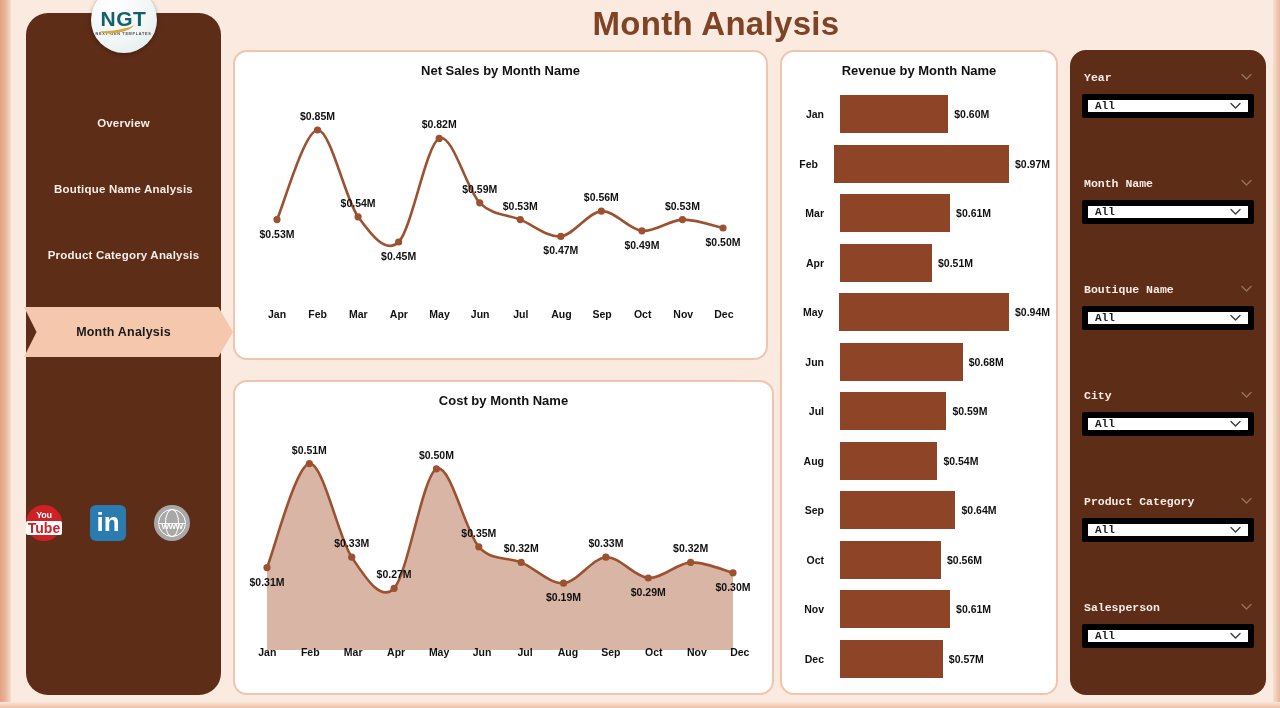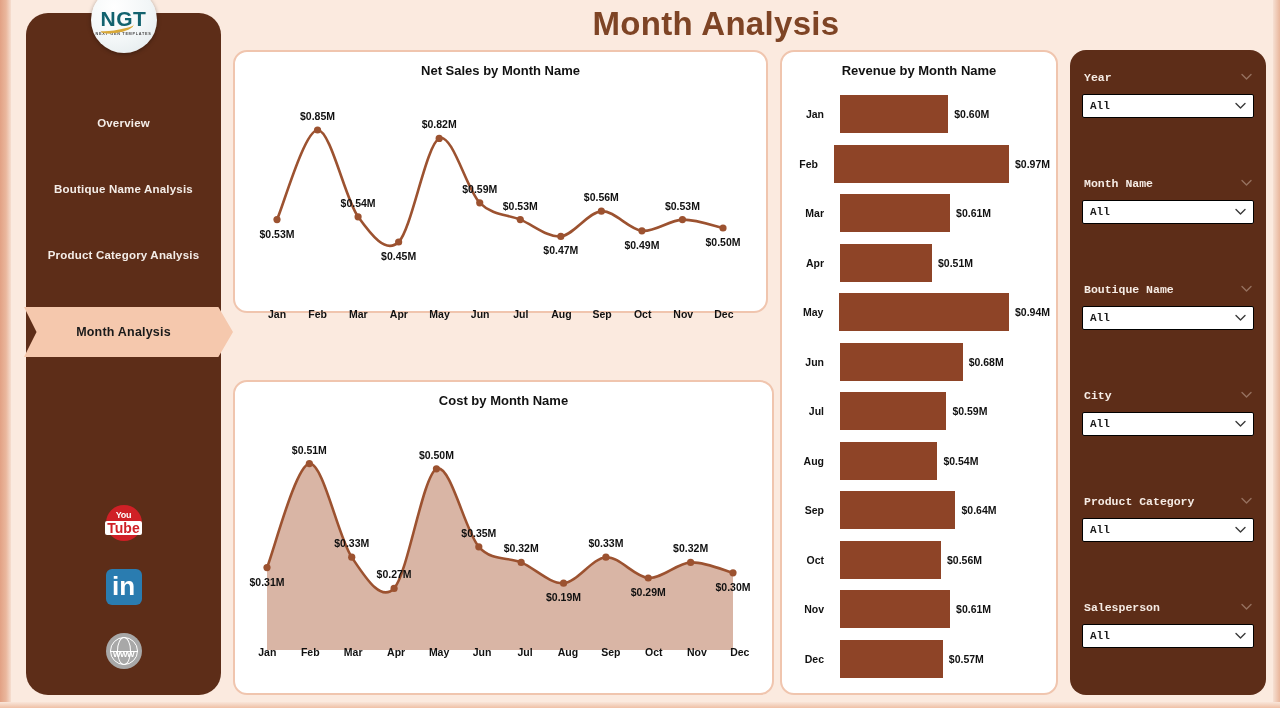--- a/index.html
+++ b/index.html
@@ -135,21 +135,21 @@
     clip-path: polygon(0% 0%, 93% 0%, 100% 50%, 93% 100%, 0% 100%, 6% 50%);
     z-index: -1;
   }
   .nav-item.active span { position: relative; font-size: 12.5px; }
 
   .socials {
     position: absolute;
     left: 0; right: 0;
     top: 492px;
     display: flex;
-    flex-direction: column;
+    flex-direction: row;
     align-items: center;
     gap: 28px;
   }
   .social {
     width: 36px; height: 36px;
     display: flex; align-items: center; justify-content: center;
     cursor: pointer;
   }
   .yt {
     background: #cf2026;
@@ -223,21 +223,21 @@
     border-radius: 14px;
   }
   .card-title {
     text-align: center;
     font-size: 13px;
     font-weight: 700;
     color: #111;
     margin-top: 11px;
   }
 
-  #card-netsales { left: 233px; top: 50px; width: 535px; height: 263px; }
+  #card-netsales { left: 233px; top: 50px; width: 535px; height: 310px; }
   #card-cost     { left: 233px; top: 380px; width: 541px; height: 315px; }
   #card-revenue  { left: 780px; top: 50px; width: 278px; height: 645px; }
 
   .plot { position: relative; width: 100%; }
   .plot svg { display: block; }
 
   .dlabel {
     position: absolute;
     font-size: 10.5px;
     font-weight: 700;
@@ -318,21 +318,21 @@
   .filter-label {
     font-size: 11.5px;
     font-weight: 700;
     color: #f6ece5;
   }
   .chev-sm { opacity: .45; }
   .filter-select {
     width: 100%;
     height: 24px;
     background: #fff;
-    border: 1px solid #000000;
+    border: 6px solid #000000;
     border-radius: 2px;
     display: flex;
     align-items: center;
     justify-content: space-between;
     padding: 0 7px;
     cursor: pointer;
   }
   .filter-value { font-size: 11px; font-weight: 700; color: #1b1b1b; }
 </style>
 </head>

